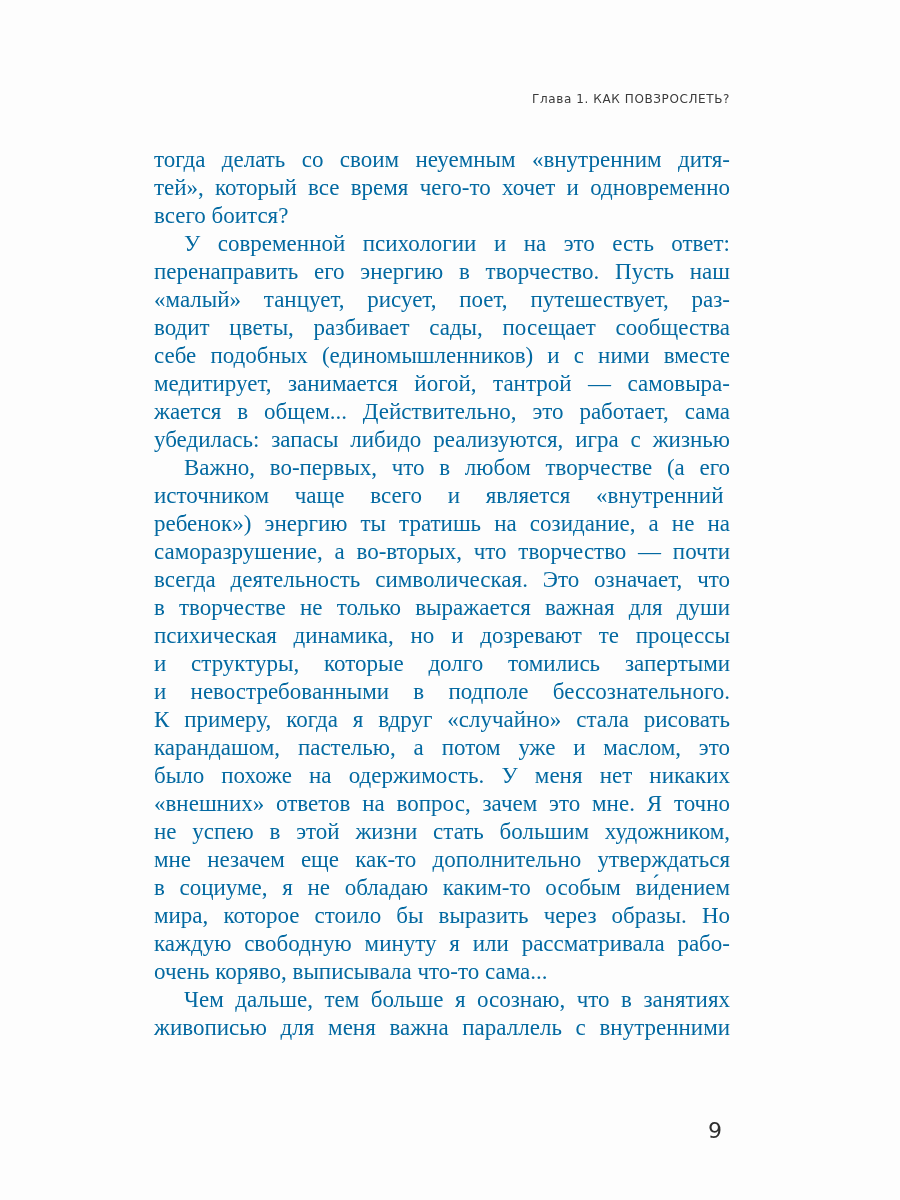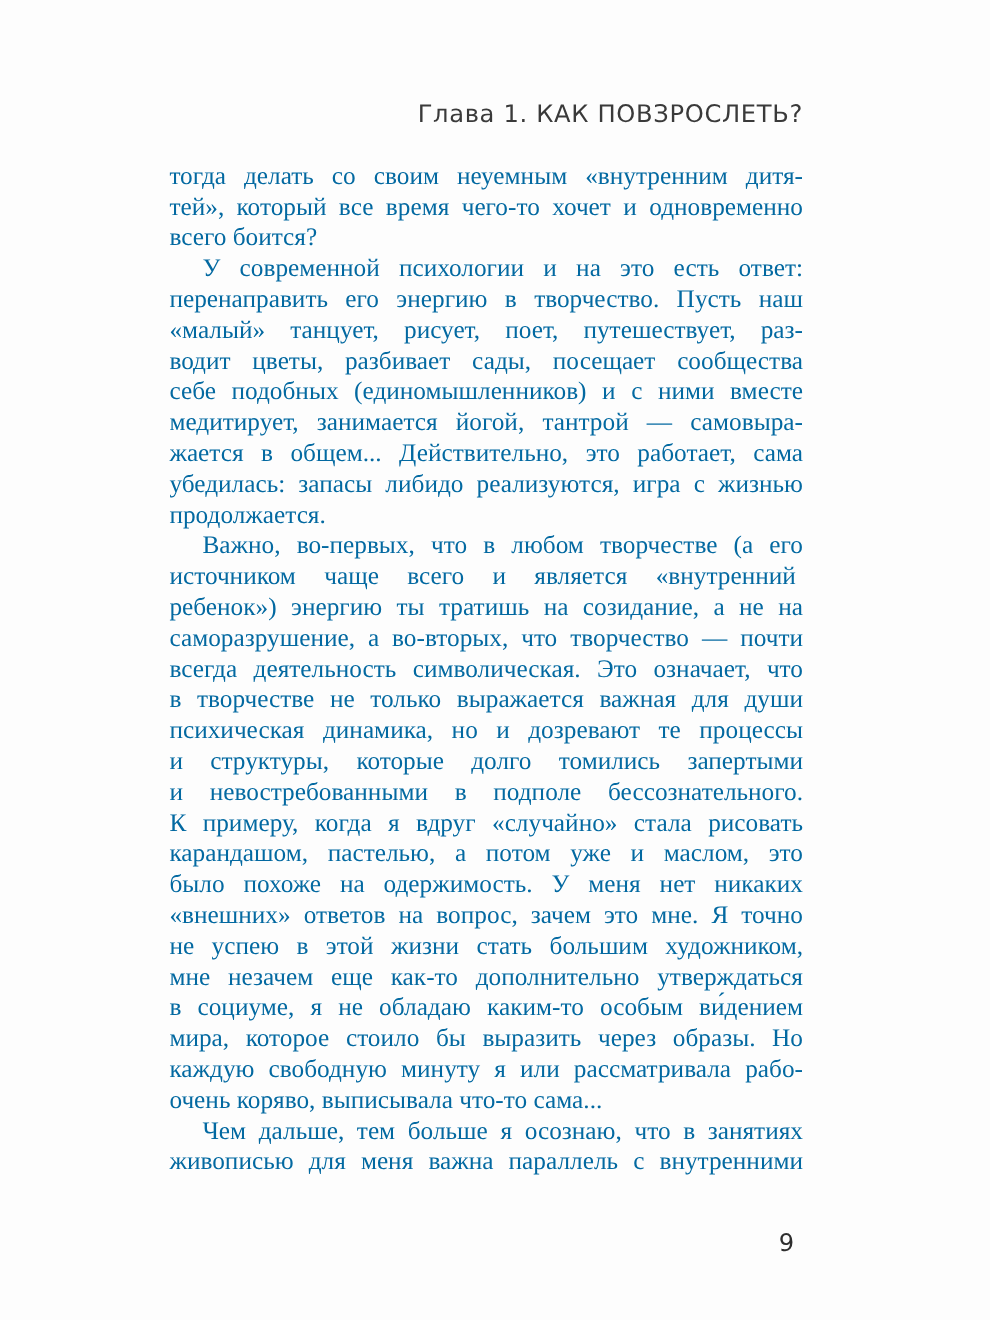--- a/index.html
+++ b/index.html
@@ -13,21 +13,21 @@
     height: 1200px;
     background: #fdfdfd;
     overflow: hidden;
     font-family: "Liberation Serif", serif;
   }
   .running-header {
     position: absolute;
     top: 92px;
     right: 170px;
     font-family: "DejaVu Sans", sans-serif;
-    font-size: 22px;
+    font-size: 12px;
     letter-spacing: 0.6px;
     color: #3a3a3a;
     white-space: nowrap;
   }
   .body-text {
     position: absolute;
     left: 154px;
     top: 146px;
     width: 576px;
     font-family: "Liberation Serif", serif;
@@ -63,21 +63,20 @@
       <div class="text-line" style="word-spacing: 5.51116px;"><span>тей», который все время чего-то хочет и одновременно</span></div>
       <div class="text-line no-stretch"><span>всего боится?</span></div>
       <div class="text-line indent" style="word-spacing: 11.7455px;"><span>У современной психологии и на это есть ответ:</span></div>
       <div class="text-line" style="word-spacing: 10.0417px;"><span>перенаправить его энергию в творчество. Пусть наш</span></div>
       <div class="text-line" style="word-spacing: 17.0344px;"><span>«малый» танцует, рисует, поет, путешествует, раз-</span></div>
       <div class="text-line" style="word-spacing: 14.0062px;"><span>водит цветы, разбивает сады, посещает сообщества</span></div>
       <div class="text-line" style="word-spacing: 8.38542px;"><span>себе подобных (единомышленников) и с ними вместе</span></div>
       <div class="text-line" style="word-spacing: 10.7469px;"><span>медитирует, занимается йогой, тантрой — самовыра-</span></div>
       <div class="text-line" style="word-spacing: 10.1224px;"><span>жается в общем... Действительно, это работает, сама</span></div>
       <div class="text-line" style="word-spacing: 6.17969px;"><span>убедилась: запасы либидо реализуются, игра с жизнью</span></div>
-      <div class="text-line no-stretch"><span>продолжается.</span></div>
       <div class="text-line indent" style="word-spacing: 8.92634px;"><span>Важно, во-первых, что в любом творчестве (а его</span></div>
       <div class="text-line" style="word-spacing: 20px;"><span>источником чаще всего и является «внутренний</span></div>
       <div class="text-line" style="word-spacing: 7.35742px;"><span>ребенок») энергию ты тратишь на созидание, а не на</span></div>
       <div class="text-line" style="word-spacing: 6px;"><span>саморазрушение, а во-вторых, что творчество — почти</span></div>
       <div class="text-line" style="word-spacing: 9.12187px;"><span>всегда деятельность символическая. Это означает, что</span></div>
       <div class="text-line" style="word-spacing: 8.43527px;"><span>в творчестве не только выражается важная для души</span></div>
       <div class="text-line" style="word-spacing: 11.0286px;"><span>психическая динамика, но и дозревают те процессы</span></div>
       <div class="text-line" style="word-spacing: 19.0594px;"><span>и структуры, которые долго томились запертыми</span></div>
       <div class="text-line" style="word-spacing: 18.5234px;"><span>и невостребованными в подполе бессознательного.</span></div>
       <div class="text-line" style="word-spacing: 9.14732px;"><span>К примеру, когда я вдруг «случайно» стала рисовать</span></div>

